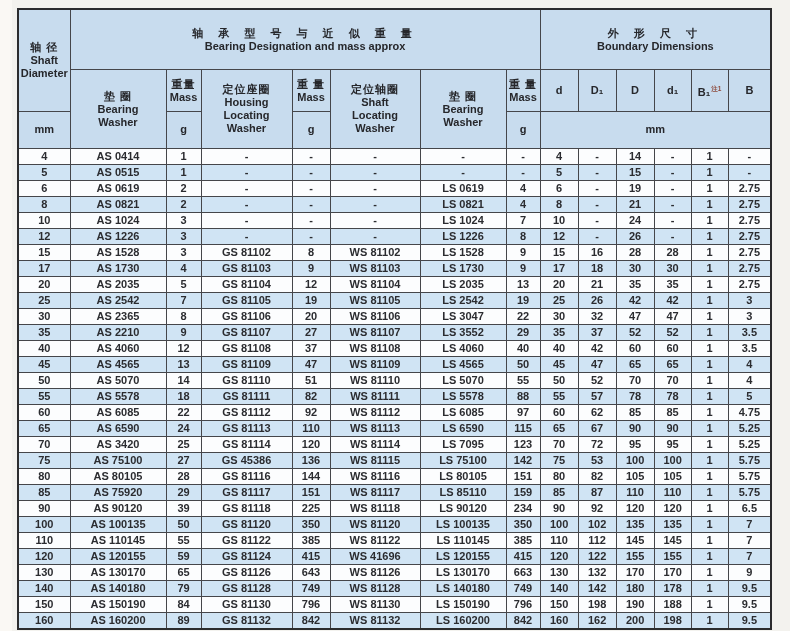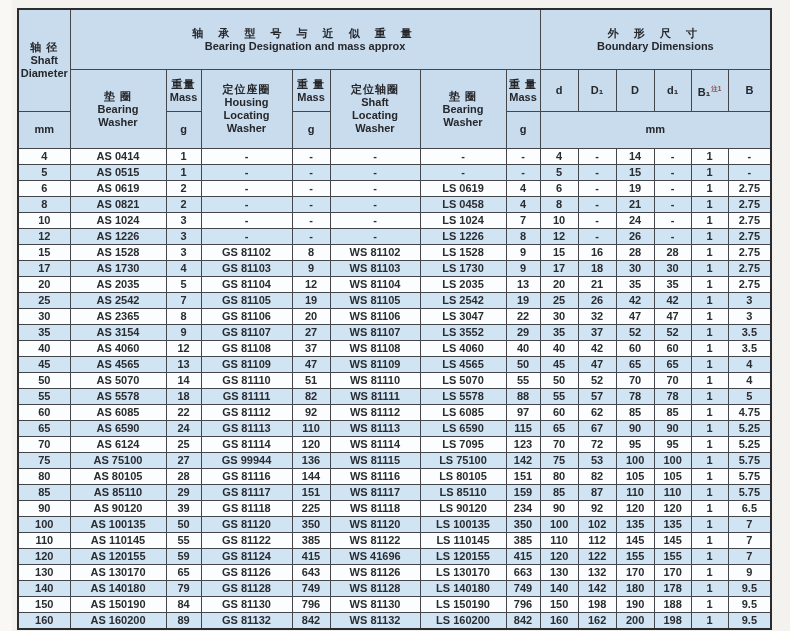--- a/index.html
+++ b/index.html
@@ -215,21 +215,21 @@
           <td>1</td>
           <td>2.75</td>
         </tr>
         <tr>
           <td>8</td>
           <td>AS 0821</td>
           <td>2</td>
           <td>-</td>
           <td>-</td>
           <td>-</td>
-          <td>LS 0458</td>
+          <td>LS 0821</td>
           <td>4</td>
           <td>8</td>
           <td>-</td>
           <td>21</td>
           <td>-</td>
           <td>1</td>
           <td>2.75</td>
         </tr>
         <tr>
           <td>10</td>
@@ -338,21 +338,21 @@
           <td>22</td>
           <td>30</td>
           <td>32</td>
           <td>47</td>
           <td>47</td>
           <td>1</td>
           <td>3</td>
         </tr>
         <tr>
           <td>35</td>
-          <td>AS 3154</td>
+          <td>AS 2210</td>
           <td>9</td>
           <td>GS 81107</td>
           <td>27</td>
           <td>WS 81107</td>
           <td>LS 3552</td>
           <td>29</td>
           <td>35</td>
           <td>37</td>
           <td>52</td>
           <td>52</td>
@@ -450,39 +450,39 @@
           <td>115</td>
           <td>65</td>
           <td>67</td>
           <td>90</td>
           <td>90</td>
           <td>1</td>
           <td>5.25</td>
         </tr>
         <tr>
           <td>70</td>
-          <td>AS 6124</td>
+          <td>AS 3420</td>
           <td>25</td>
           <td>GS 81114</td>
           <td>120</td>
           <td>WS 81114</td>
           <td>LS 7095</td>
           <td>123</td>
           <td>70</td>
           <td>72</td>
           <td>95</td>
           <td>95</td>
           <td>1</td>
           <td>5.25</td>
         </tr>
         <tr>
           <td>75</td>
           <td>AS 75100</td>
           <td>27</td>
-          <td>GS 99944</td>
+          <td>GS 45386</td>
           <td>136</td>
           <td>WS 81115</td>
           <td>LS 75100</td>
           <td>142</td>
           <td>75</td>
           <td>53</td>
           <td>100</td>
           <td>100</td>
           <td>1</td>
           <td>5.75</td>
@@ -498,21 +498,21 @@
           <td>151</td>
           <td>80</td>
           <td>82</td>
           <td>105</td>
           <td>105</td>
           <td>1</td>
           <td>5.75</td>
         </tr>
         <tr>
           <td>85</td>
-          <td>AS 85110</td>
+          <td>AS 75920</td>
           <td>29</td>
           <td>GS 81117</td>
           <td>151</td>
           <td>WS 81117</td>
           <td>LS 85110</td>
           <td>159</td>
           <td>85</td>
           <td>87</td>
           <td>110</td>
           <td>110</td>

